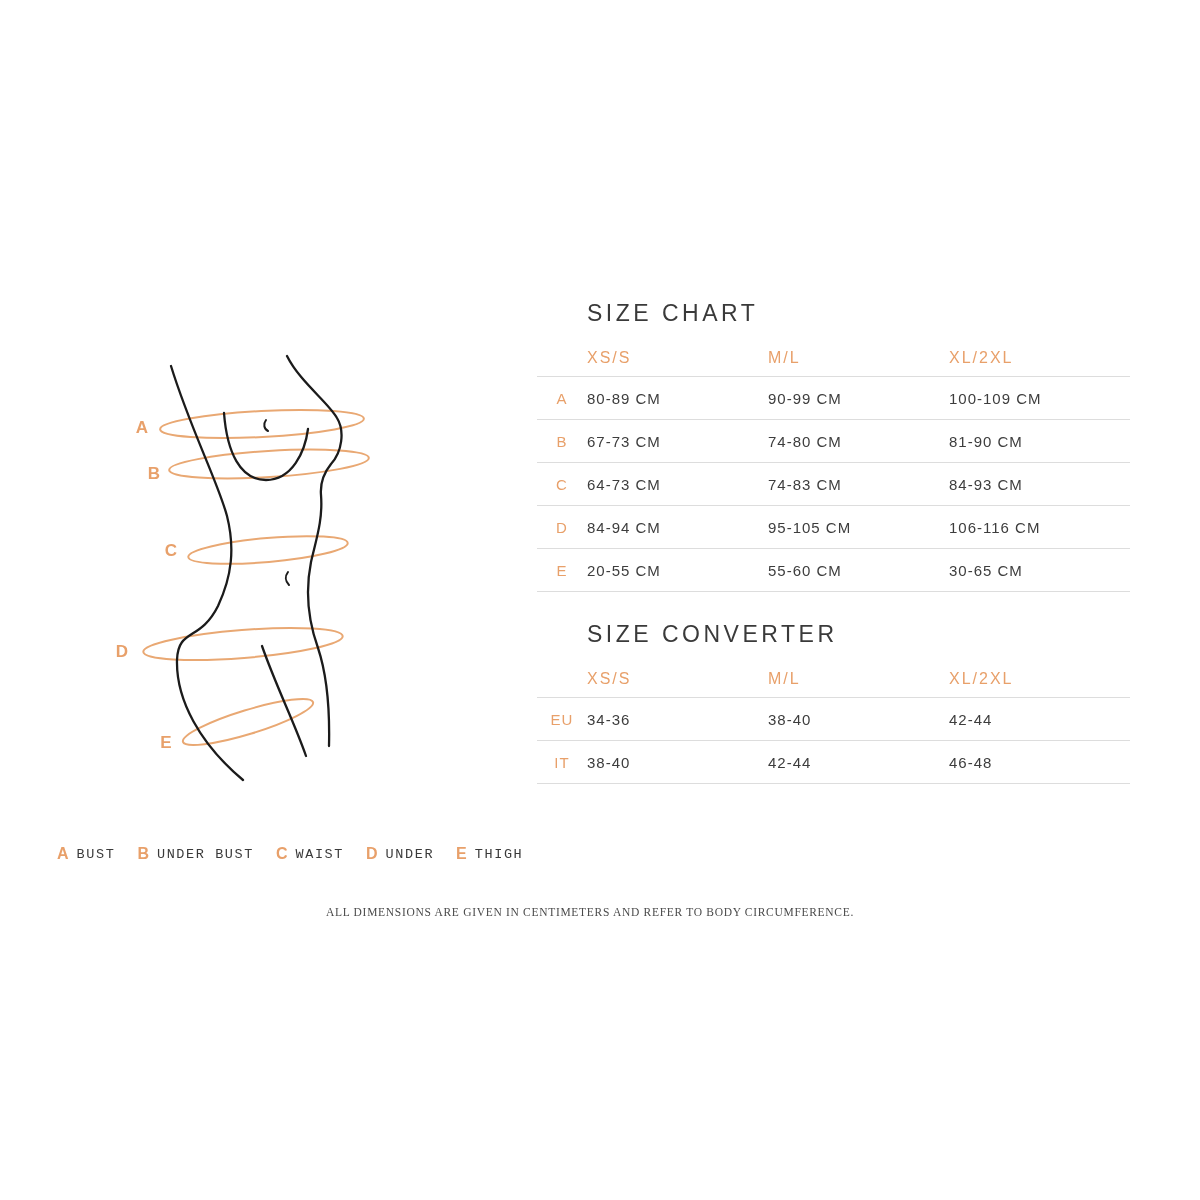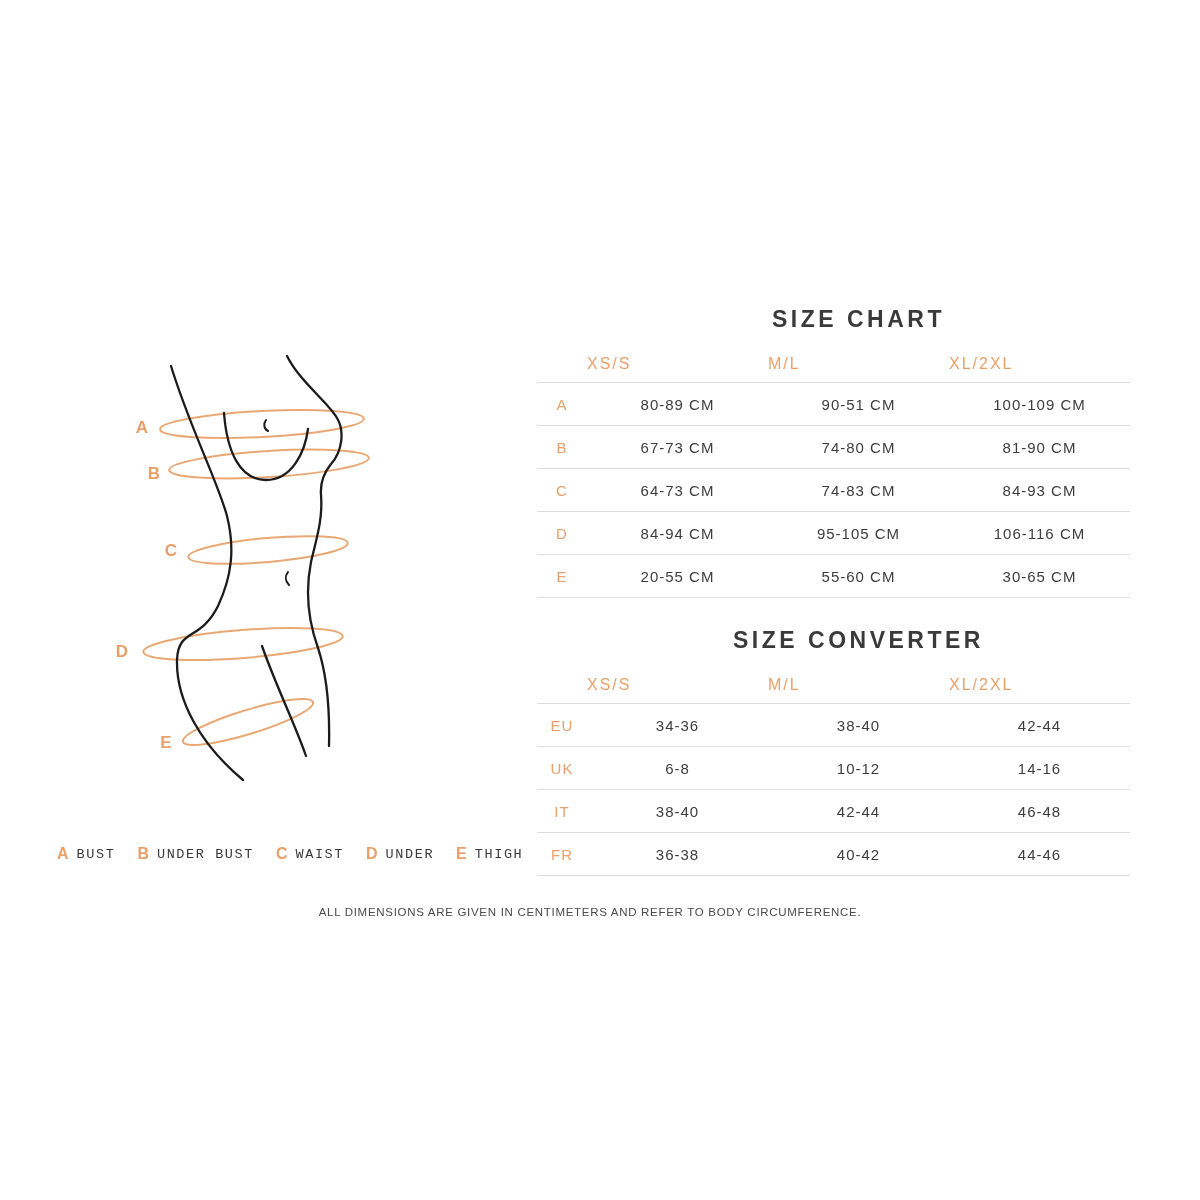--- a/index.html
+++ b/index.html
@@ -5,55 +5,55 @@
   html,body { margin:0; padding:0; background:#fff; }
   .page {
     position:relative; width:1200px; height:1200px; background:#ffffff;
     font-family:"Liberation Sans", sans-serif; overflow:hidden;
   }
   
   .tbl { position:absolute; left:537px; width:593px; }
   .tbl-chart { top:300px; }
   .tbl-conv  { top:621px; }
   .tbl h2 {
-    margin:6px 0 13px 50px; text-align:center;
-    font-size:23px; font-weight:700; letter-spacing:3.5px; color:#3a3a3a;
+    margin:0 0 13px 50px; 
+    font-size:23px; font-weight:400; letter-spacing:3.5px; color:#3a3a3a;
   }
   .thead {
     display:grid; grid-template-columns:50px 1fr 1fr 1fr;
     height:36px; align-items:center;
   }
   .thead .ch {
     text-align:left; color:#e8a06a; font-size:16px; letter-spacing:2px;
   }
   .trow {
     display:grid; grid-template-columns:50px 1fr 1fr 1fr;
     height:42px; align-items:center; border-top:1px solid #dddddd;
   }
   .trow:last-child { border-bottom:1px solid #dddddd; }
   .trow .rl { text-align:center; color:#e8a06a; font-size:15px; letter-spacing:1px; }
-  .trow .v  { text-align:center; color:#3d3d3d; font-size:15px; letter-spacing:1px; }
+  .trow .v  { text-align:left; color:#3d3d3d; font-size:15px; letter-spacing:1px; }
   
   .figure-svg { position:absolute; left:100px; top:330px; }
   .figure-svg text {
     font-family:"Liberation Sans", sans-serif; font-size:17px; font-weight:bold;
     fill:#e8a06a;
   }
   
   .legend {
     position:absolute; left:57px; top:845px;
     display:flex; align-items:center; gap:22px;
   }
   .legend .item { display:flex; align-items:center; }
   .legend .k { color:#e8a06a; font-weight:bold; font-size:16px; margin-right:8px; }
   .legend .t { color:#3a3a3a; font-size:13.5px; letter-spacing:1.6px;font-family:Liberation Mono, monospace; }
   
   .footnote {
     position:absolute; left:0; top:906px; width:1180px; text-align:center;
-    font-size:11.5px; letter-spacing:0.7px; color:#4a4a4a;
+    font-size:11.5px; letter-spacing:0.7px; color:#4a4a4a;font-family:Liberation Serif, serif;
   }
 </style>
 </head>
 <body>
 
 <div class="page">
 
   <svg class="figure-svg" width="345" height="490" viewBox="100 330 345 490" aria-hidden="true">
 
     <g fill="none" stroke="#e9a873" stroke-width="2">
@@ -86,21 +86,21 @@
     <h2>SIZE CHART</h2>
     <div class="thead">
       <span class="ch"></span>
       <span class="ch">XS/S</span>
       <span class="ch">M/L</span>
       <span class="ch">XL/2XL</span>
     </div>
     <div class="trow">
       <span class="rl">A</span>
       <span class="v">80-89 CM</span>
-      <span class="v">90-51 CM</span>
+      <span class="v">90-99 CM</span>
       <span class="v">100-109 CM</span>
     </div>
     <div class="trow">
       <span class="rl">B</span>
       <span class="v">67-73 CM</span>
       <span class="v">74-80 CM</span>
       <span class="v">81-90 CM</span>
     </div>
     <div class="trow">
       <span class="rl">C</span>
@@ -130,36 +130,24 @@
       <span class="ch">M/L</span>
       <span class="ch">XL/2XL</span>
     </div>
     <div class="trow">
       <span class="rl">EU</span>
       <span class="v">34-36</span>
       <span class="v">38-40</span>
       <span class="v">42-44</span>
     </div>
     <div class="trow">
-      <span class="rl">UK</span>
-      <span class="v">6-8</span>
-      <span class="v">10-12</span>
-      <span class="v">14-16</span>
-    </div>
-    <div class="trow">
       <span class="rl">IT</span>
       <span class="v">38-40</span>
       <span class="v">42-44</span>
       <span class="v">46-48</span>
-    </div>
-    <div class="trow">
-      <span class="rl">FR</span>
-      <span class="v">36-38</span>
-      <span class="v">40-42</span>
-      <span class="v">44-46</span>
     </div>
   </section>
 
   <div class="legend">
     <div class="item">
       <span class="k">A</span>
       <span class="t">BUST</span>
     </div>
     <div class="item">
       <span class="k">B</span>

